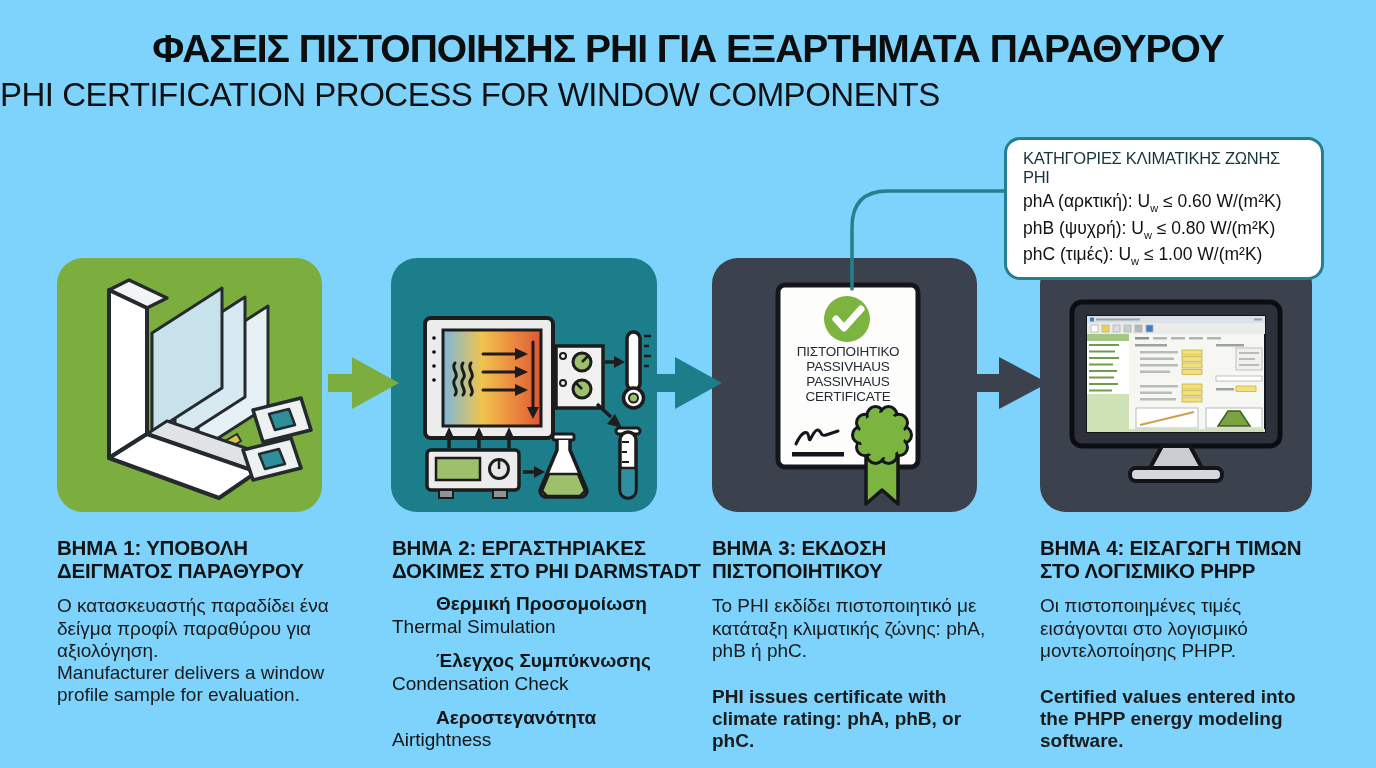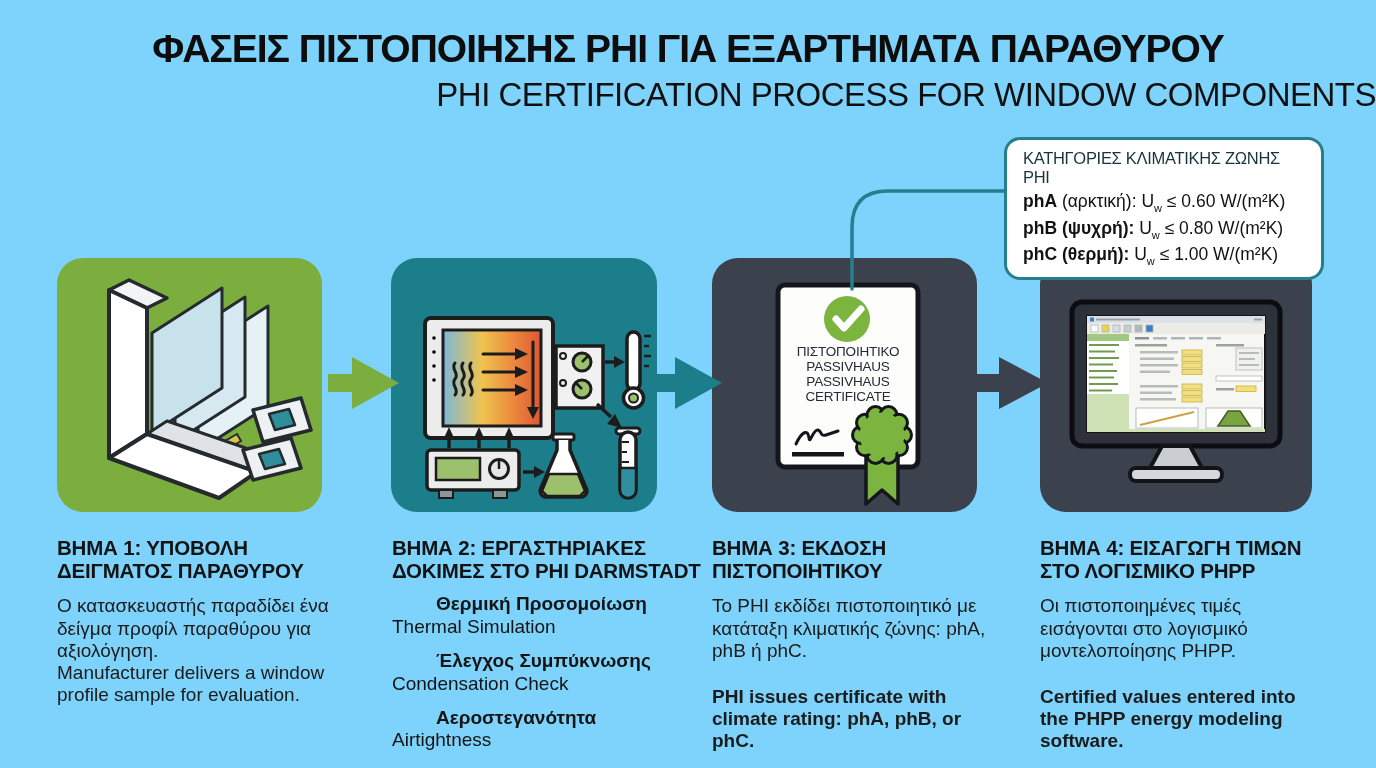--- a/index.html
+++ b/index.html
@@ -1,38 +1,38 @@
 <!DOCTYPE html>
 <html><head>
 <meta charset="utf-8">
 <style>
   html,body{margin:0;padding:0;background:#fbfbfb;}
   .canvas{position:relative;width:1376px;height:768px;background:#7dd3fc;overflow:hidden;
           font-family:"Liberation Sans",sans-serif;color:#141414;}
   .title{position:absolute;top:27px;left:0;width:100%;text-align:center;
          font-size:39px;font-weight:bold;letter-spacing:-1px;color:#0d0d0d;white-space:nowrap;}
-  .subtitle{position:absolute;top:76px;left:0;width:100%;text-align:right;
+  .subtitle{position:absolute;top:76px;left:0;width:100%;text-align:left;
          font-size:33px;font-weight:400;letter-spacing:-0.5px;color:#101010;white-space:nowrap;}
 
   .box{position:absolute;top:258px;height:254px;border-radius:26px;}
   .box svg{position:absolute;left:0;top:0;width:100%;height:100%;}
   .box1{left:57px;width:265px;background:#7cae3f;}
   .box2{left:391px;width:266px;background:#1b7e8a;}
   .box3{left:712px;width:265px;background:#3b414d;}
   .box4{left:1040px;width:272px;background:#3b414d;}
 
   .overlay{position:absolute;left:0;top:0;width:1376px;height:768px;pointer-events:none;}
 
   .callout{position:absolute;left:1004px;top:137px;width:320px;box-sizing:border-box;
            background:#ffffff;border:3.5px solid #257f8d;border-radius:16px;
            padding:9px 14px 10px 16px;}
   .callout .ct{font-size:16.5px;font-weight:normal;letter-spacing:-0.3px;color:#17343c;}
   .callout .cl{font-size:17.5px;margin-top:4px;color:#121212;white-space:nowrap;}
   .callout .cl:first-of-type{margin-top:9px;}
-  .callout .b{font-weight:bold;}
+  .callout .b{font-weight:normal;}
   .callout sub{font-size:11px;}
 
   .cert-text{position:absolute;left:66px;top:86px;width:140px;text-align:center;
              font-weight:normal;font-size:13.5px;line-height:1.12;letter-spacing:-0.2px;color:#242a36;}
 
   .col{position:absolute;top:536px;}
   .c1{left:57px;width:272px;}
   .c2{left:392px;width:315px;}
   .c3{left:712px;width:292px;}
   .c4{left:1040px;width:274px;}
@@ -264,21 +264,21 @@
     <path d="M328,374 h24 v-17 l47,26 -47,26 v-17 h-24 z" fill="#7cae3f"></path>
     <path d="M651,374 h24 v-17 l47,26 -47,26 v-17 h-24 z" fill="#1b7e8a"></path>
     <path d="M971,374 h28 v-17 l49,26 -49,26 v-17 h-28 z" fill="#3b414d"></path>
     <path d="M1006,191 H888 Q852,191 852,227 V289" fill="none" stroke="#257f8d" stroke-width="3.5" stroke-linecap="round"></path>
   </svg>
 
   <div class="callout">
     <div class="ct">ΚΑΤΗΓΟΡΙΕΣ ΚΛΙΜΑΤΙΚΗΣ ΖΩΝΗΣ PHI</div>
     <div class="cl"><span class="b">phA</span><span> (αρκτική): </span><span>U</span><sub>w</sub><span> ≤ 0.60 W/(m²K)</span></div>
     <div class="cl"><span class="b">phB (ψυχρή): </span><span></span><span>U</span><sub>w</sub><span> ≤ 0.80 W/(m²K)</span></div>
-    <div class="cl"><span class="b">phC (θερμή): </span><span></span><span>U</span><sub>w</sub><span> ≤ 1.00 W/(m²K)</span></div>
+    <div class="cl"><span class="b">phC (τιμές): </span><span></span><span>U</span><sub>w</sub><span> ≤ 1.00 W/(m²K)</span></div>
   </div>
 
   <div class="col c1">
     <div class="h">ΒΗΜΑ 1: ΥΠΟΒΟΛΗ ΔΕΙΓΜΑΤΟΣ ΠΑΡΑΘΥΡΟΥ</div>
     <p>Ο κατασκευαστής παραδίδει ένα δείγμα προφίλ παραθύρου για αξιολόγηση.</p>
     <p class="tight">Manufacturer delivers a window profile sample for evaluation.</p>
   </div>
 
   <div class="col c2">
     <div class="h">ΒΗΜΑ 2: ΕΡΓΑΣΤΗΡΙΑΚΕΣ ΔΟΚΙΜΕΣ ΣΤΟ PHI DARMSTADT</div>

